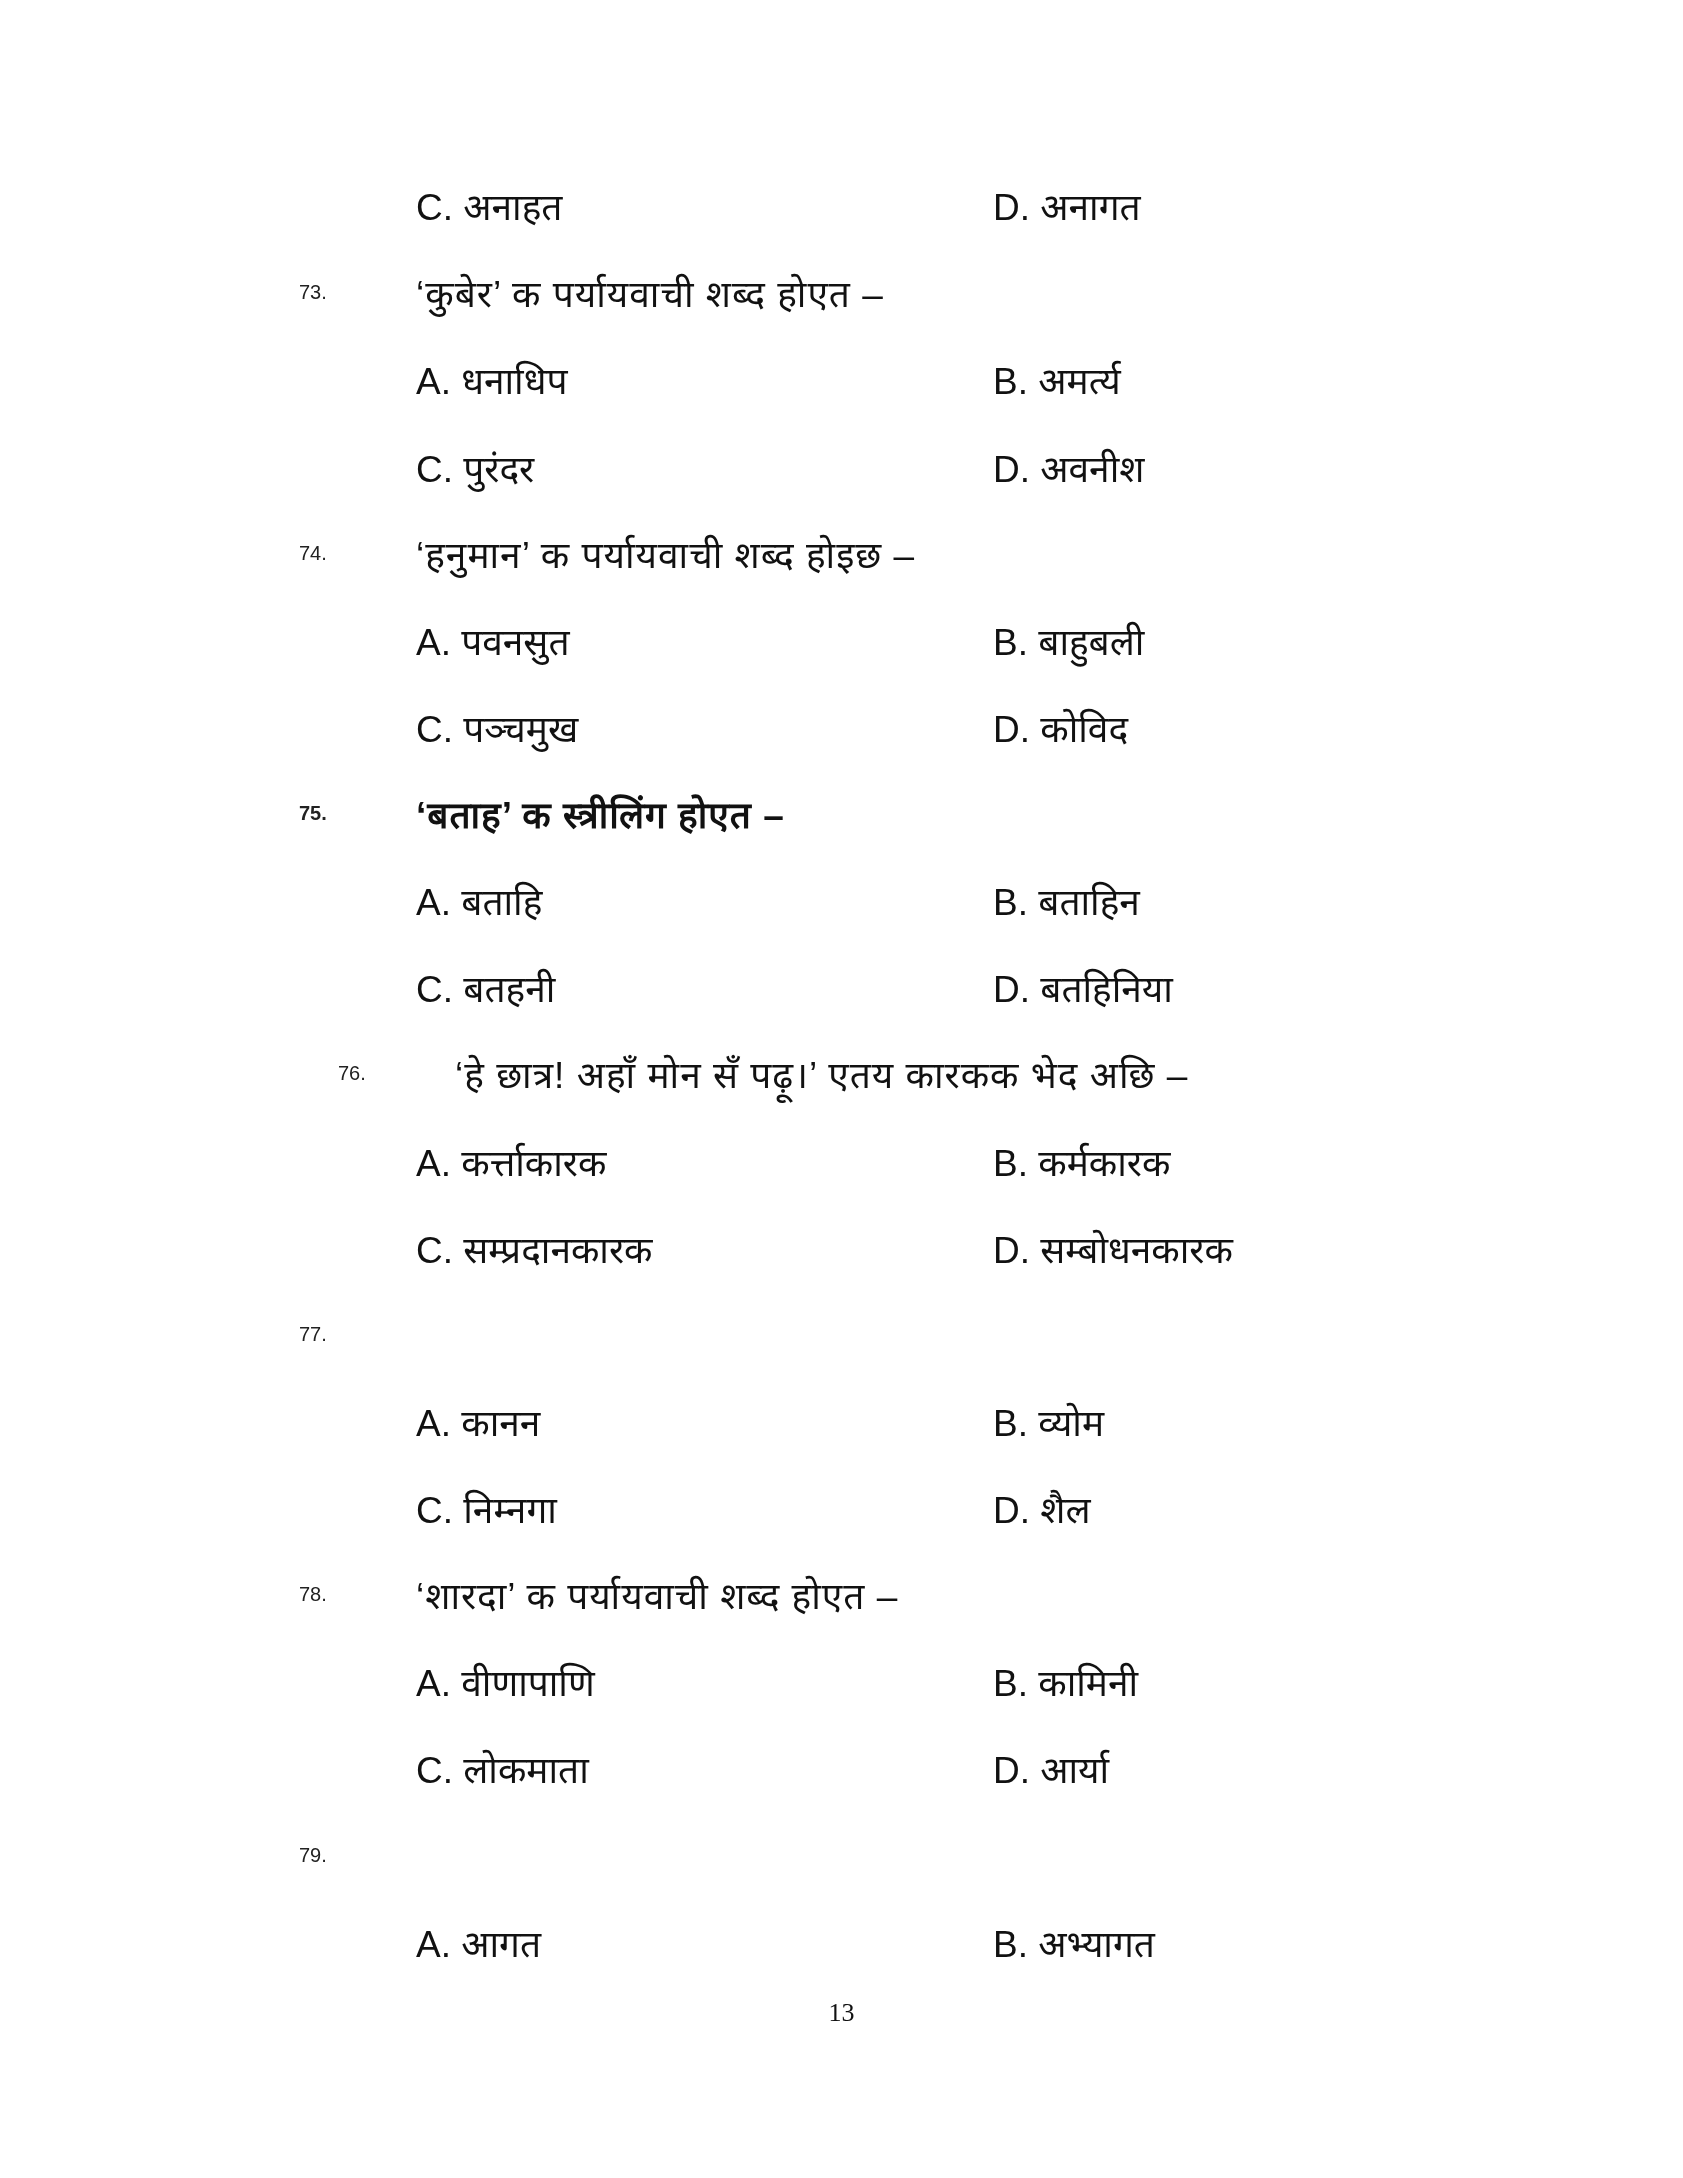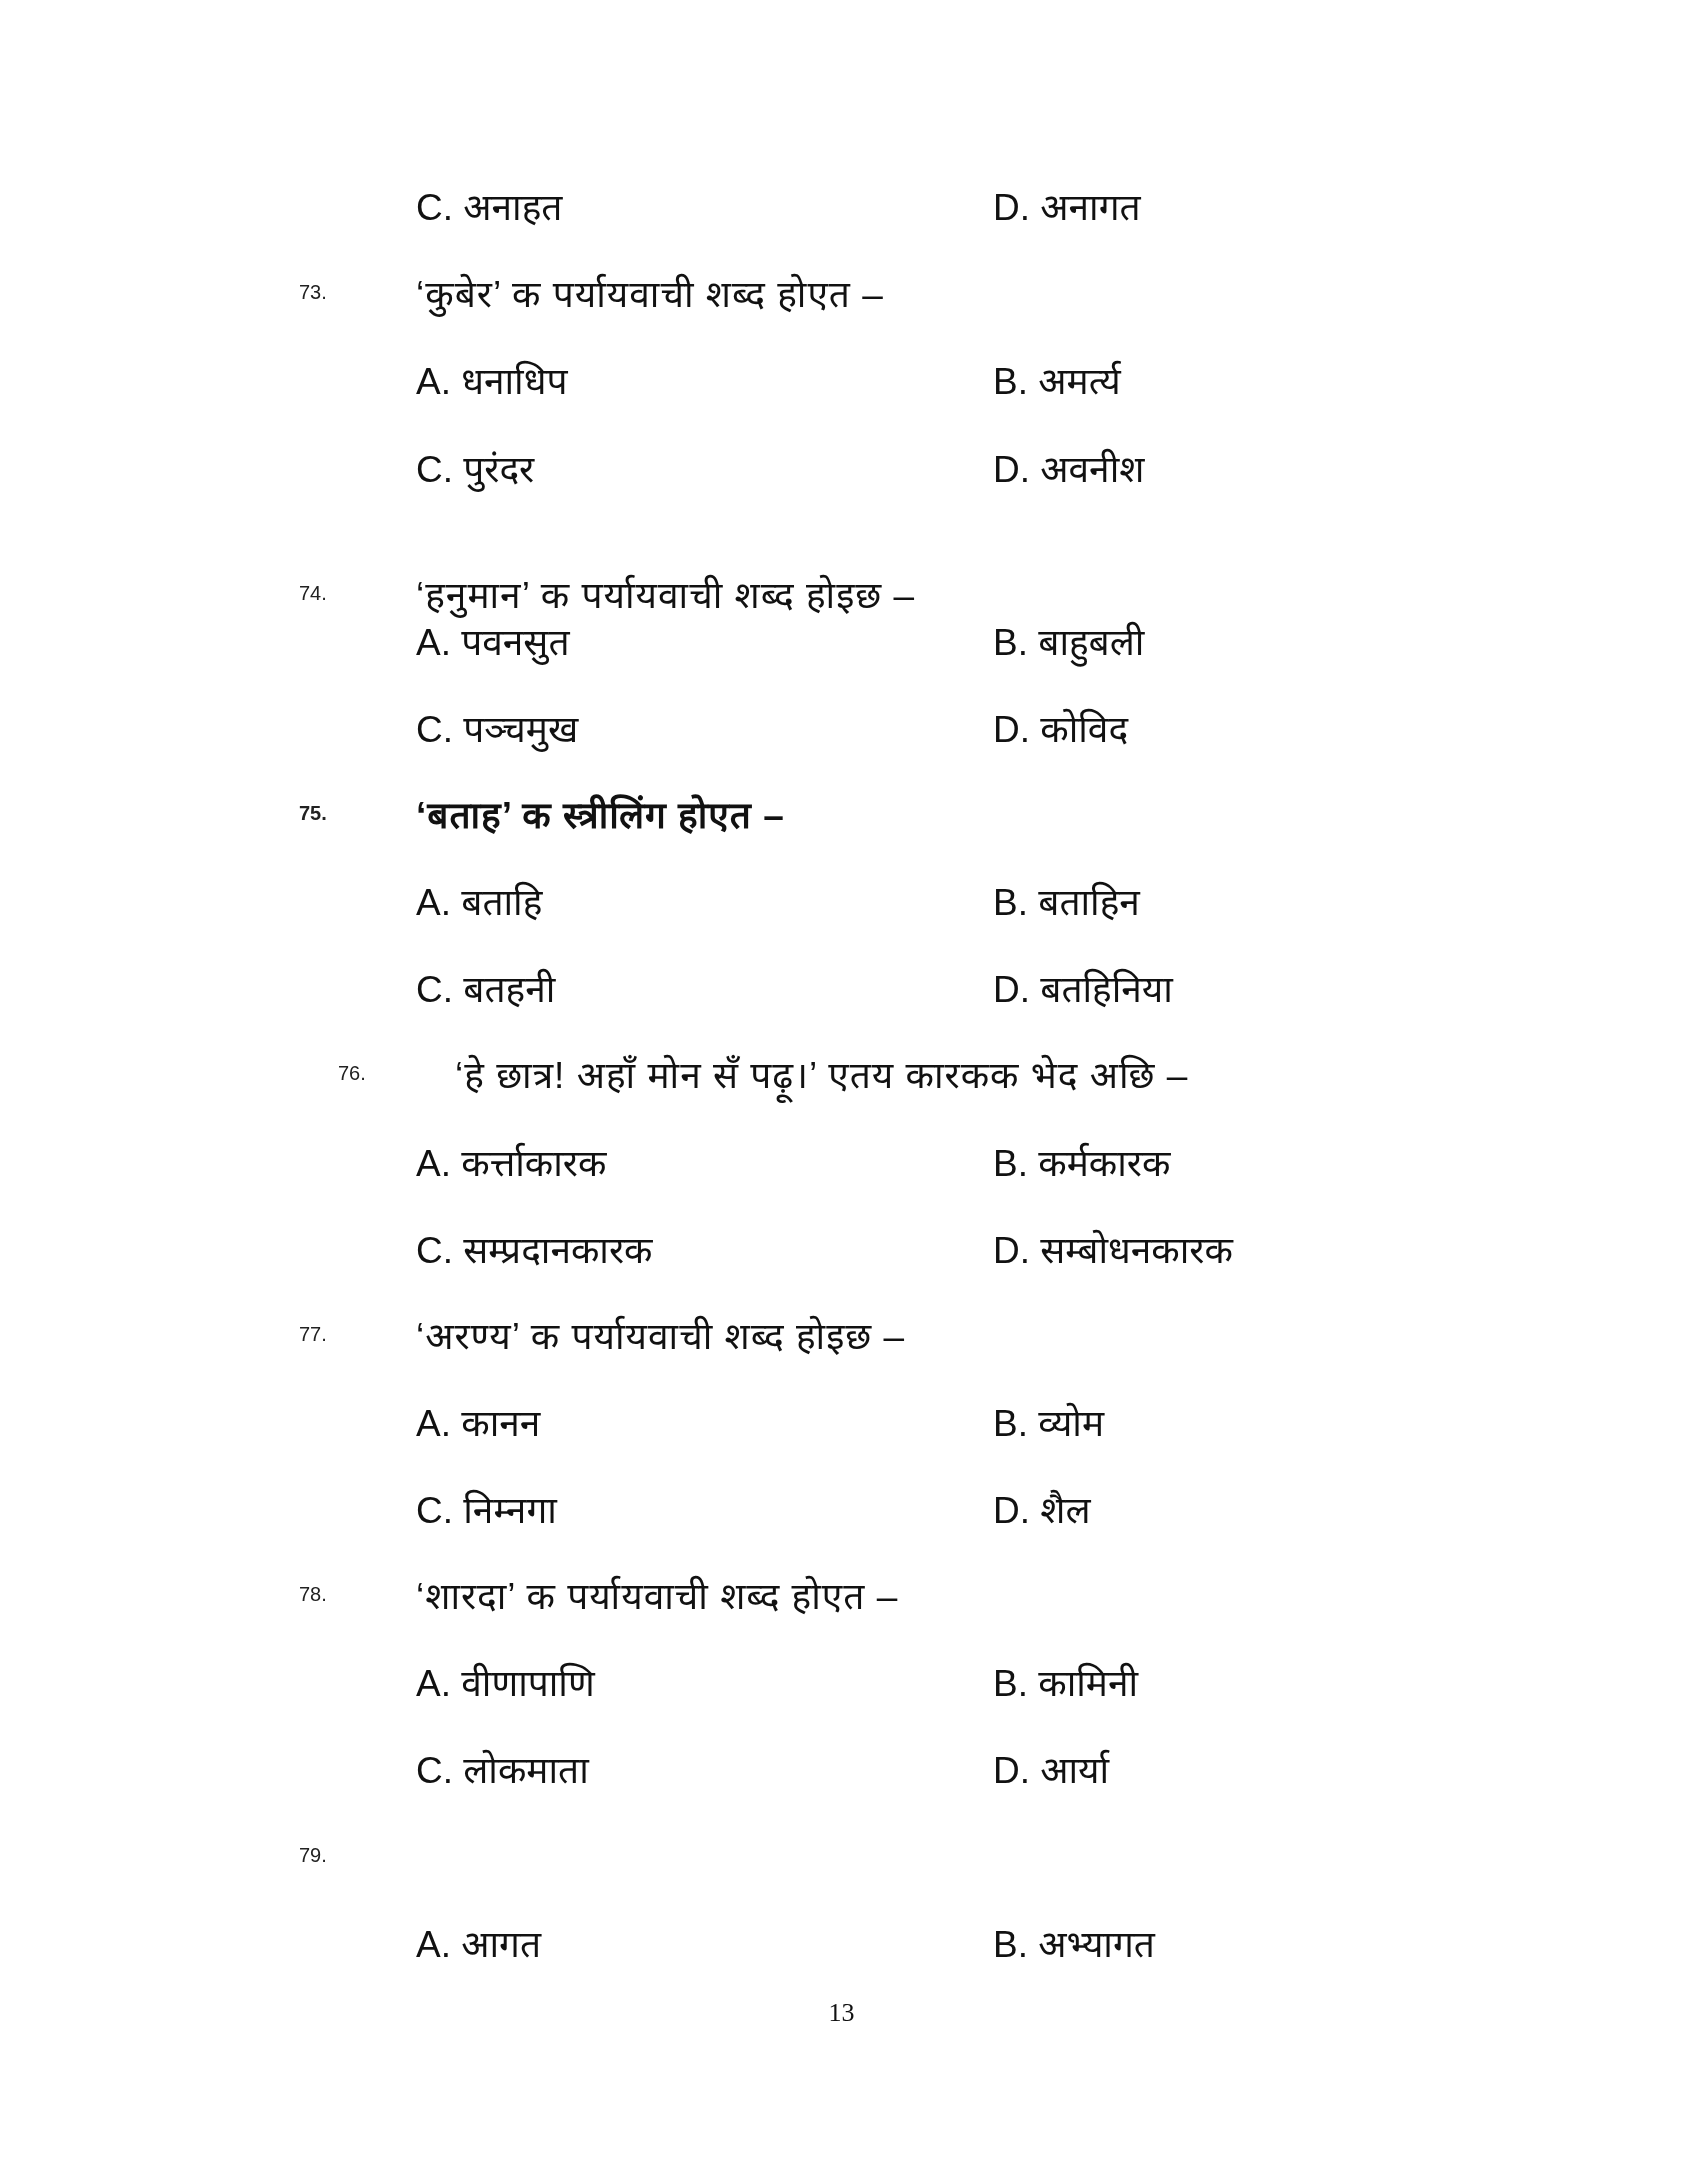--- a/index.html
+++ b/index.html
@@ -29,21 +29,21 @@
 </div>
 <div class="row" style="top:354px;">
   <span class="opt left"><span class="optkey">A.</span> <span>धनाधिप</span></span>
   <span class="opt right"><span class="optkey">B.</span> <span>अमर्त्य</span></span>
 </div>
 <div class="row" style="top:442px;">
   <span class="opt left"><span class="optkey">C.</span> <span>पुरंदर</span></span>
   <span class="opt right"><span class="optkey">D.</span> <span>अवनीश</span></span>
 </div>
 
-<div class="row" style="top:528px;margin-top:40px;">
+<div class="row" style="top:528px;">
   <span class="qnum">74.</span>
   <span class="qtext">‘हनुमान’ क पर्यायवाची शब्द होइछ –</span>
 </div>
 <div class="row" style="top:615px;">
   <span class="opt left"><span class="optkey">A.</span> <span>पवनसुत</span></span>
   <span class="opt right"><span class="optkey">B.</span> <span>बाहुबली</span></span>
 </div>
 <div class="row" style="top:702px;">
   <span class="opt left"><span class="optkey">C.</span> <span>पञ्चमुख</span></span>
   <span class="opt right"><span class="optkey">D.</span> <span>कोविद</span></span>
@@ -70,21 +70,20 @@
   <span class="opt left"><span class="optkey">A.</span> <span>कर्त्ताकारक</span></span>
   <span class="opt right"><span class="optkey">B.</span> <span>कर्मकारक</span></span>
 </div>
 <div class="row" style="top:1223px;">
   <span class="opt left"><span class="optkey">C.</span> <span>सम्प्रदानकारक</span></span>
   <span class="opt right"><span class="optkey">D.</span> <span>सम्बोधनकारक</span></span>
 </div>
 
 <div class="row" style="top:1309px;">
   <span class="qnum">77.</span>
-  <span class="qtext">‘अरण्य’ क पर्यायवाची शब्द होइछ –</span>
 </div>
 <div class="row" style="top:1396px;">
   <span class="opt left"><span class="optkey">A.</span> <span>कानन</span></span>
   <span class="opt right"><span class="optkey">B.</span> <span>व्योम</span></span>
 </div>
 <div class="row" style="top:1483px;">
   <span class="opt left"><span class="optkey">C.</span> <span>निम्नगा</span></span>
   <span class="opt right"><span class="optkey">D.</span> <span>शैल</span></span>
 </div>
 

